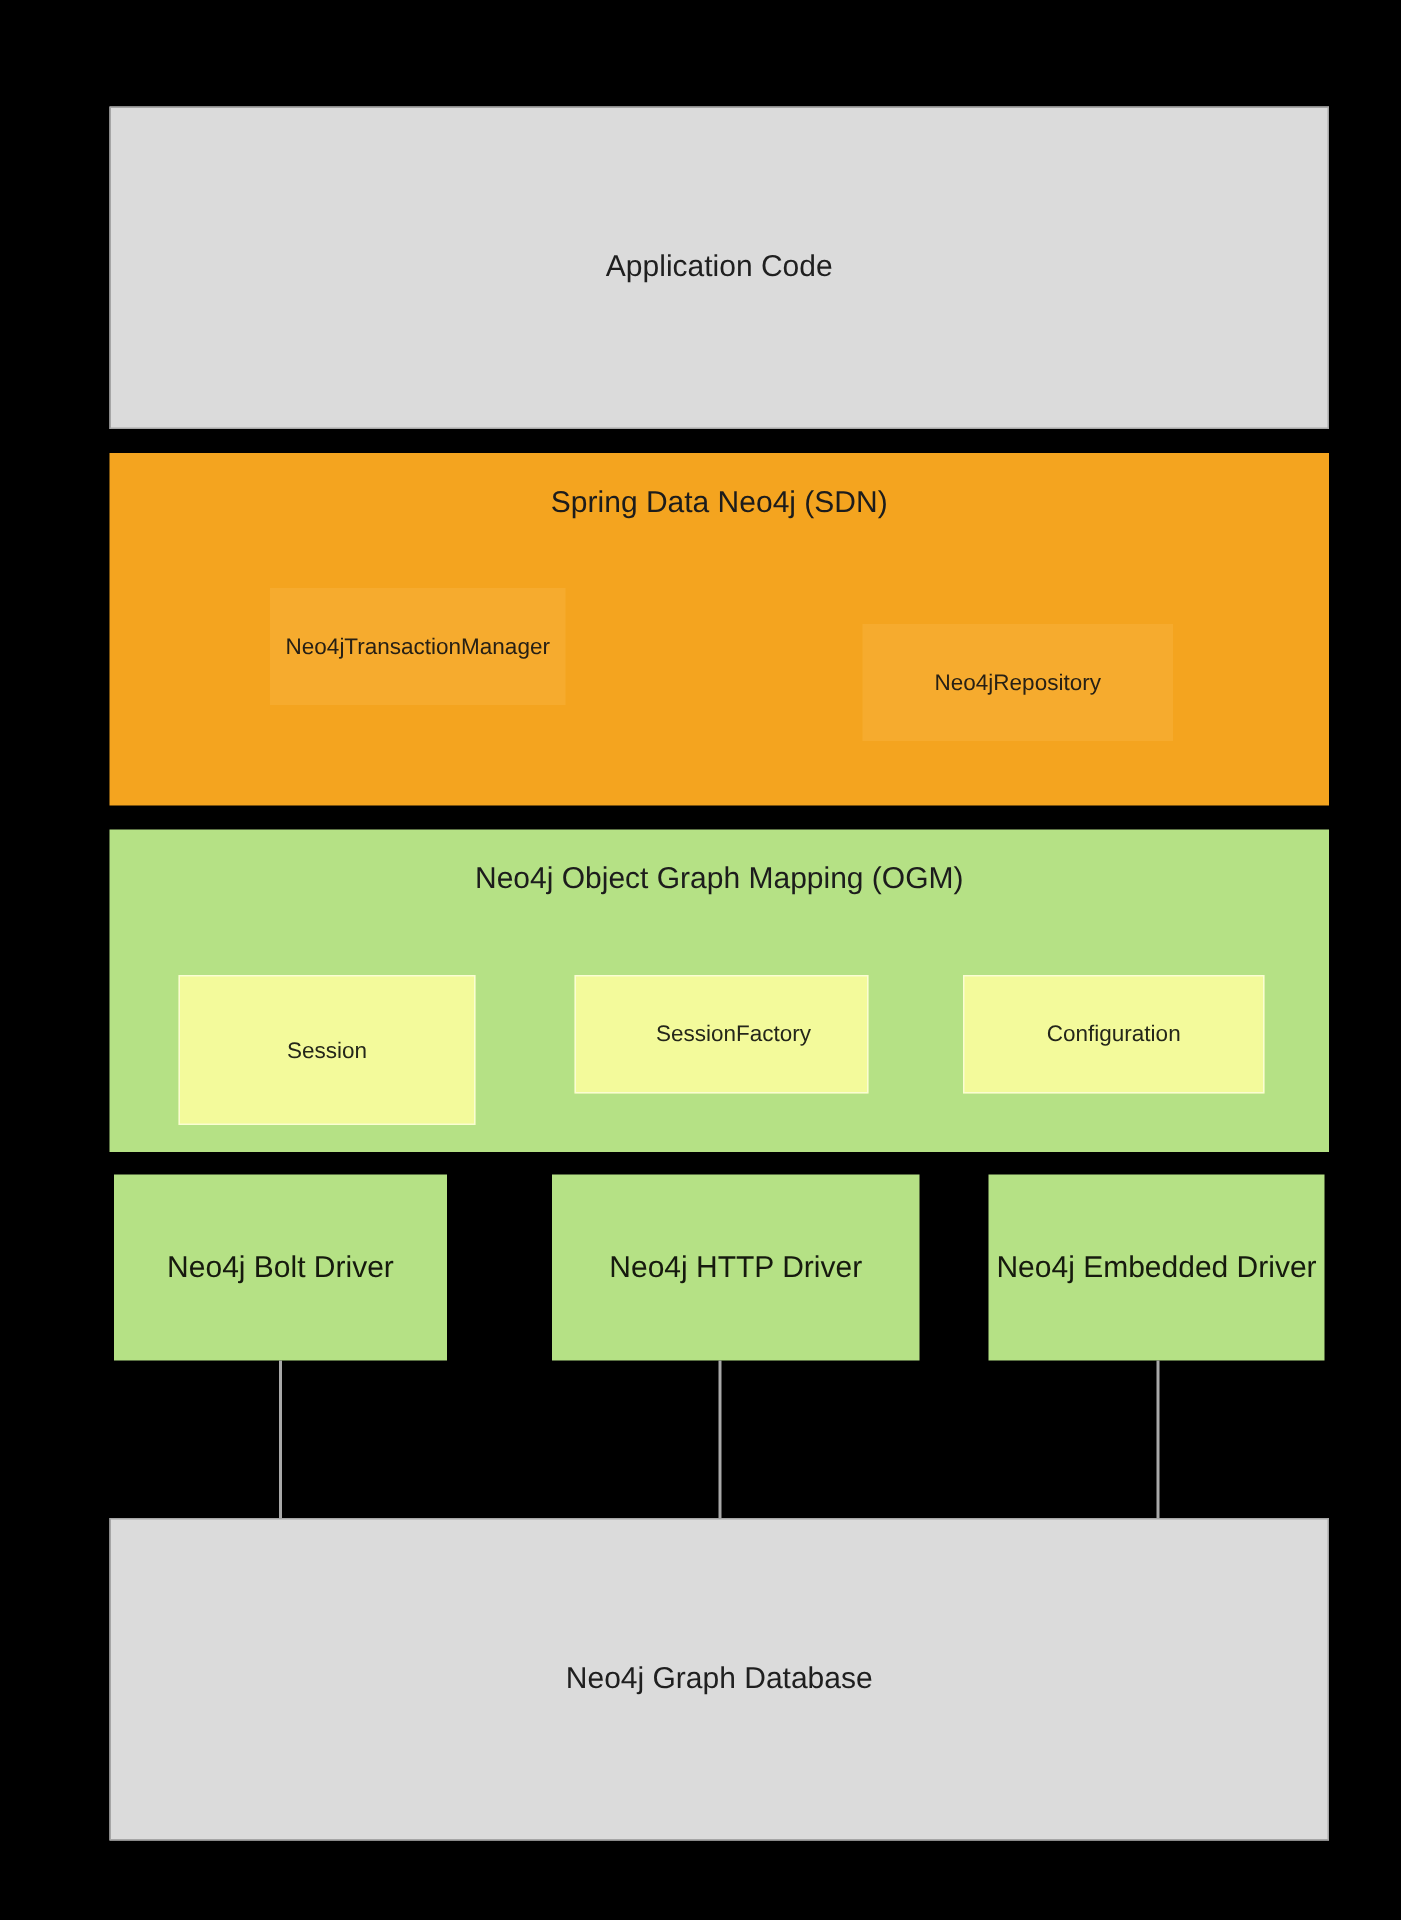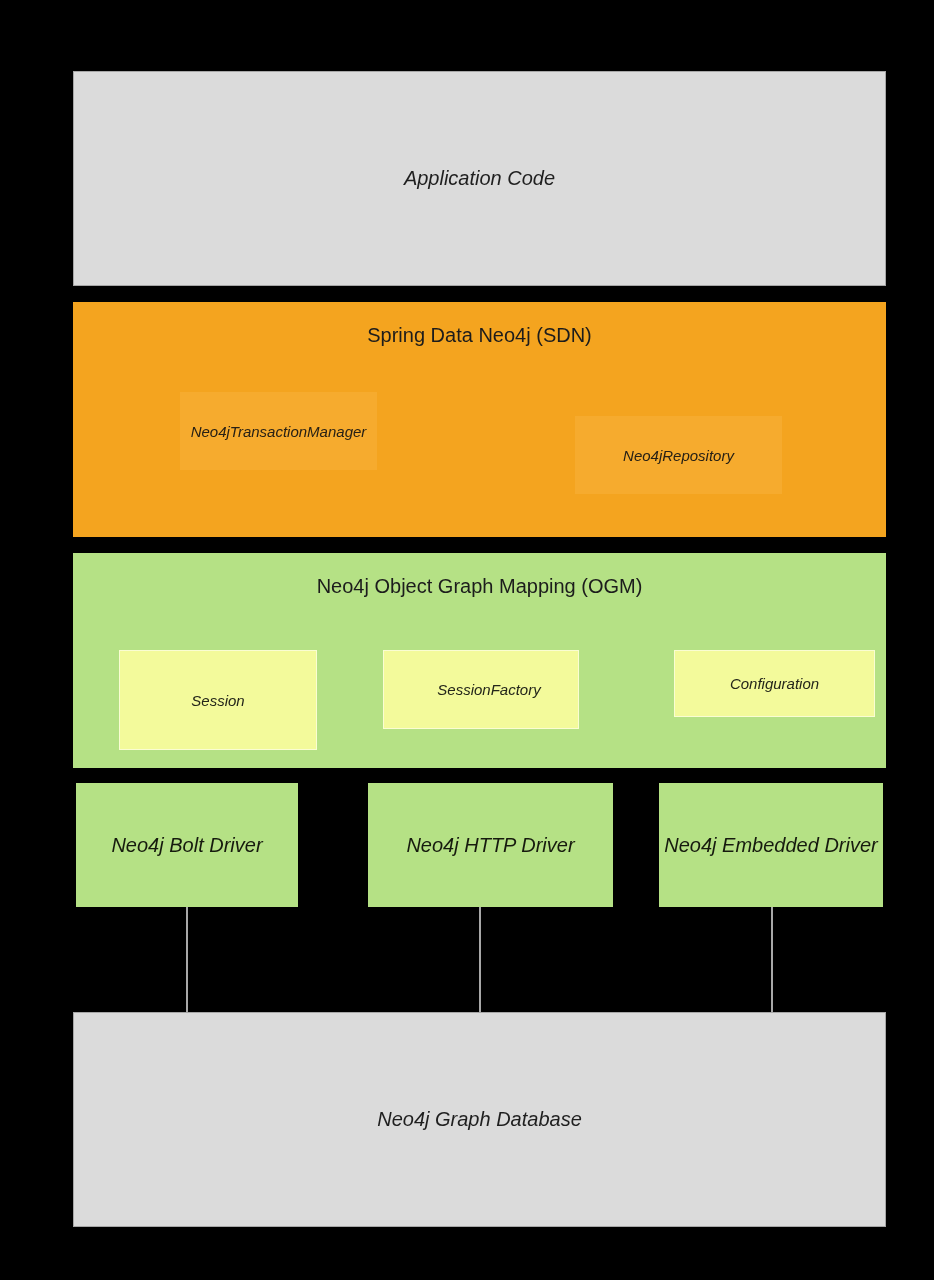--- a/index.html
+++ b/index.html
@@ -17,21 +17,20 @@
   }
   .box {
     position: absolute;
     box-sizing: border-box;
   }
   .center-flex {
     display: flex;
     align-items: center;
     justify-content: center;
     text-align: center;
-    font-style: italic;
   }
   
   .gray-layer {
     background: #dbdbdb;
     border: 1px solid #a6a6a6;
     color: #1f1f1f;
     font-size: 20px;
   }
   .app-box      { left: 73px;  top: 71px;   width: 813px; height: 215px; }
   .db-box       { left: 73px;  top: 1012px; width: 813px; height: 215px; }
@@ -60,21 +59,21 @@
     background: #b5e185;
   }
   .ogm-inner {
     background: #f3fa9b;
     border: 1px solid rgba(255,255,255,0.55);
     color: #24261a;
     font-size: 15px;
   }
   .session-box  { left: 46px;  top: 97px; width: 198px; height: 100px; }
   .factory-box  { left: 310px; top: 97px; width: 196px; height: 79px; padding-left: 16px; }
-  .config-box   { left: 569px; top: 97px; width: 201px; height: 67px; margin-left: 32px; }
+  .config-box   { left: 569px; top: 97px; width: 201px; height: 79px; }
   
   .driver {
     background: #b5e185;
     color: #161a0e;
     font-size: 20px;
     top: 783px;
     height: 124px;
   }
   .bolt-box     { left: 76px;  width: 222px; }
   .http-box     { left: 368px; width: 245px; }

